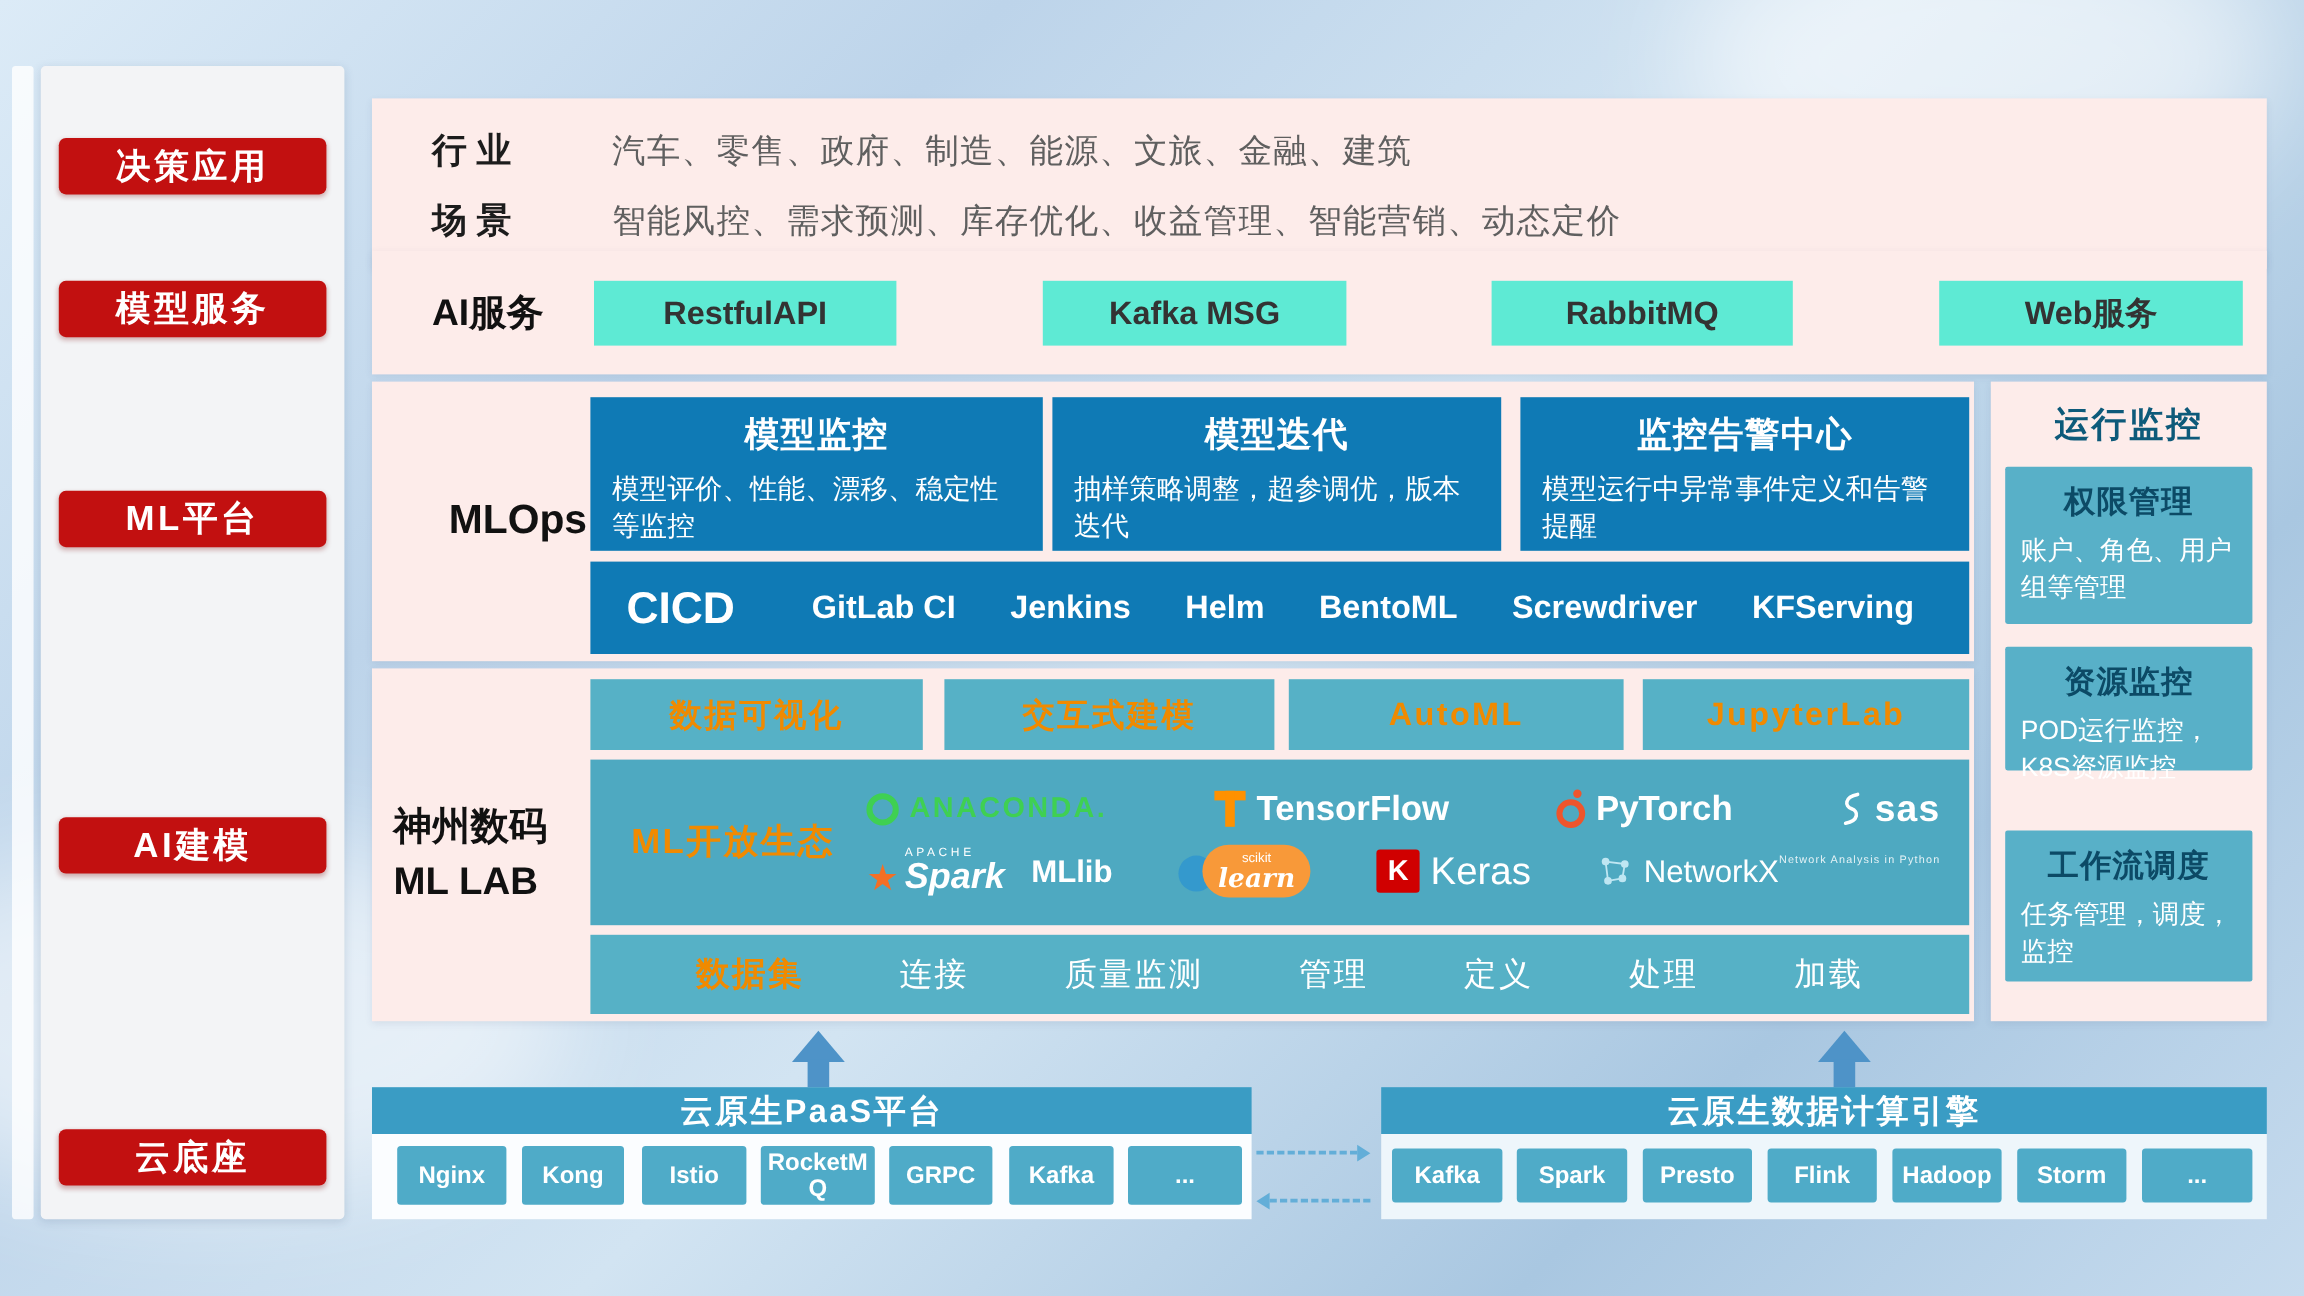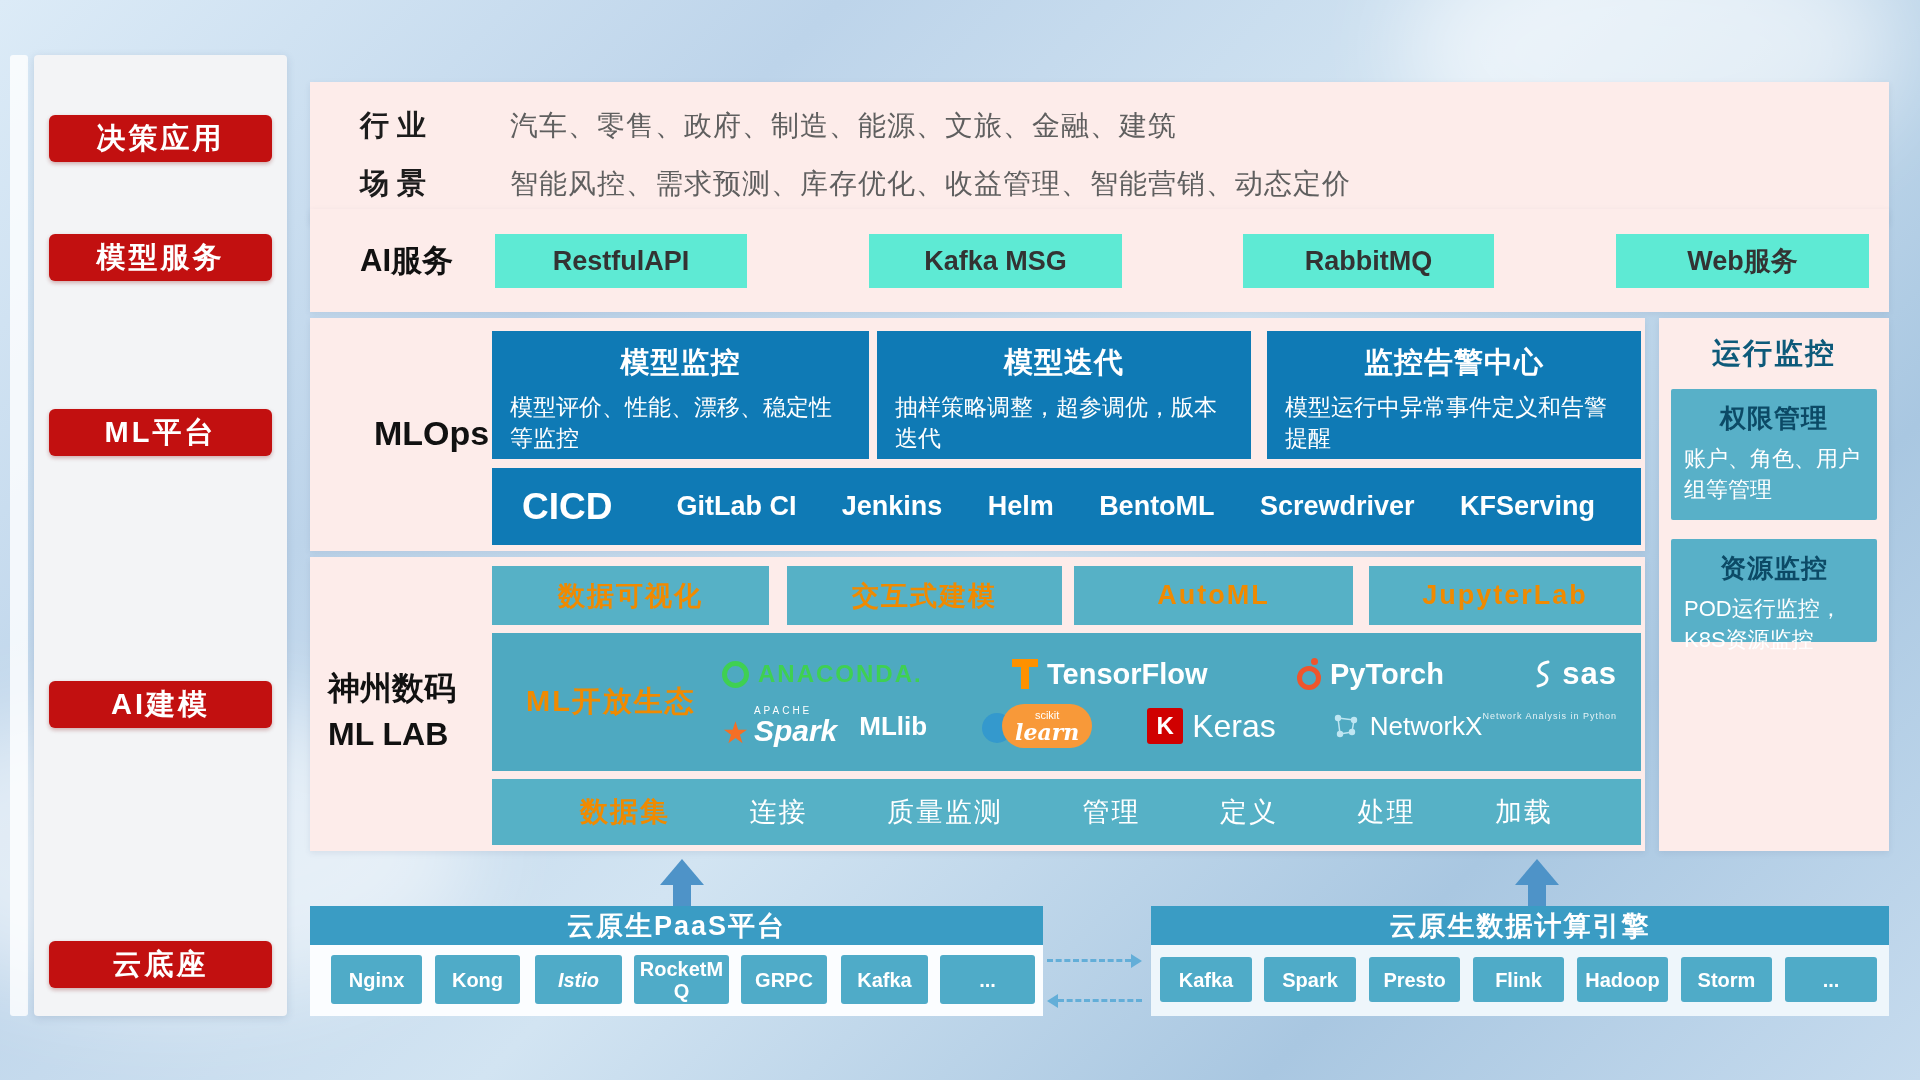--- a/index.html
+++ b/index.html
@@ -185,20 +185,24 @@
 
   <aside class="panel mon">
     <div class="mon-title">运行监控</div>
     <div class="mon-card" style="top:71px;height:131px;">
       <div class="mon-card-title">权限管理</div>
       <div class="mon-card-desc">账户、角色、用户组等管理</div>
     </div>
     <div class="mon-card" style="top:221px;height:103px;">
       <div class="mon-card-title">资源监控</div>
       <div class="mon-card-desc">POD运行监控，K8S资源监控</div>
+    </div>
+    <div class="mon-card" style="top:374px;height:126px;">
+      <div class="mon-card-title">工作流调度</div>
+      <div class="mon-card-desc">任务管理，调度，监控</div>
     </div>
   </aside>
 
   <section class="panel sec4">
     <div class="lab-label">
       <div>神州数码</div>
       <div>ML LAB</div>
     </div>
 
     <div class="lab-tool" style="left:182px;width:277px;">数据可视化</div>
@@ -287,21 +291,21 @@
   <div class="up-tri" style="left:1515px;top:859px;"></div>
   <div class="up-stem" style="left:1528px;top:883px;"></div>
 
   <div class="cloud-bar" style="left:310px;width:733px;">云原生PaaS平台</div>
   <div class="cloud-bar" style="left:1151px;width:738px;">云原生数据计算引擎</div>
   <div class="paas-strip"></div>
   <div class="engine-strip"></div>
 
   <div class="chip paas" style="left:331px;width:91px;">Nginx</div>
   <div class="chip paas" style="left:435px;width:85px;">Kong</div>
-  <div class="chip paas" style="left:535px;width:87px;font-style:italic;">Istio</div>
+  <div class="chip paas" style="left:535px;width:87px;">Istio</div>
   <div class="chip paas" style="left:634px;width:95px;">RocketMQ</div>
   <div class="chip paas" style="left:741px;width:86px;">GRPC</div>
   <div class="chip paas" style="left:841px;width:87px;">Kafka</div>
   <div class="chip paas" style="left:940px;width:95px;">...</div>
 
   <div class="chip eng" style="left:1160px;width:92px;">Kafka</div>
   <div class="chip eng" style="left:1264px;width:92px;">Spark</div>
   <div class="chip eng" style="left:1369px;width:91px;">Presto</div>
   <div class="chip eng" style="left:1473px;width:91px;">Flink</div>
   <div class="chip eng" style="left:1577px;width:91px;">Hadoop</div>

